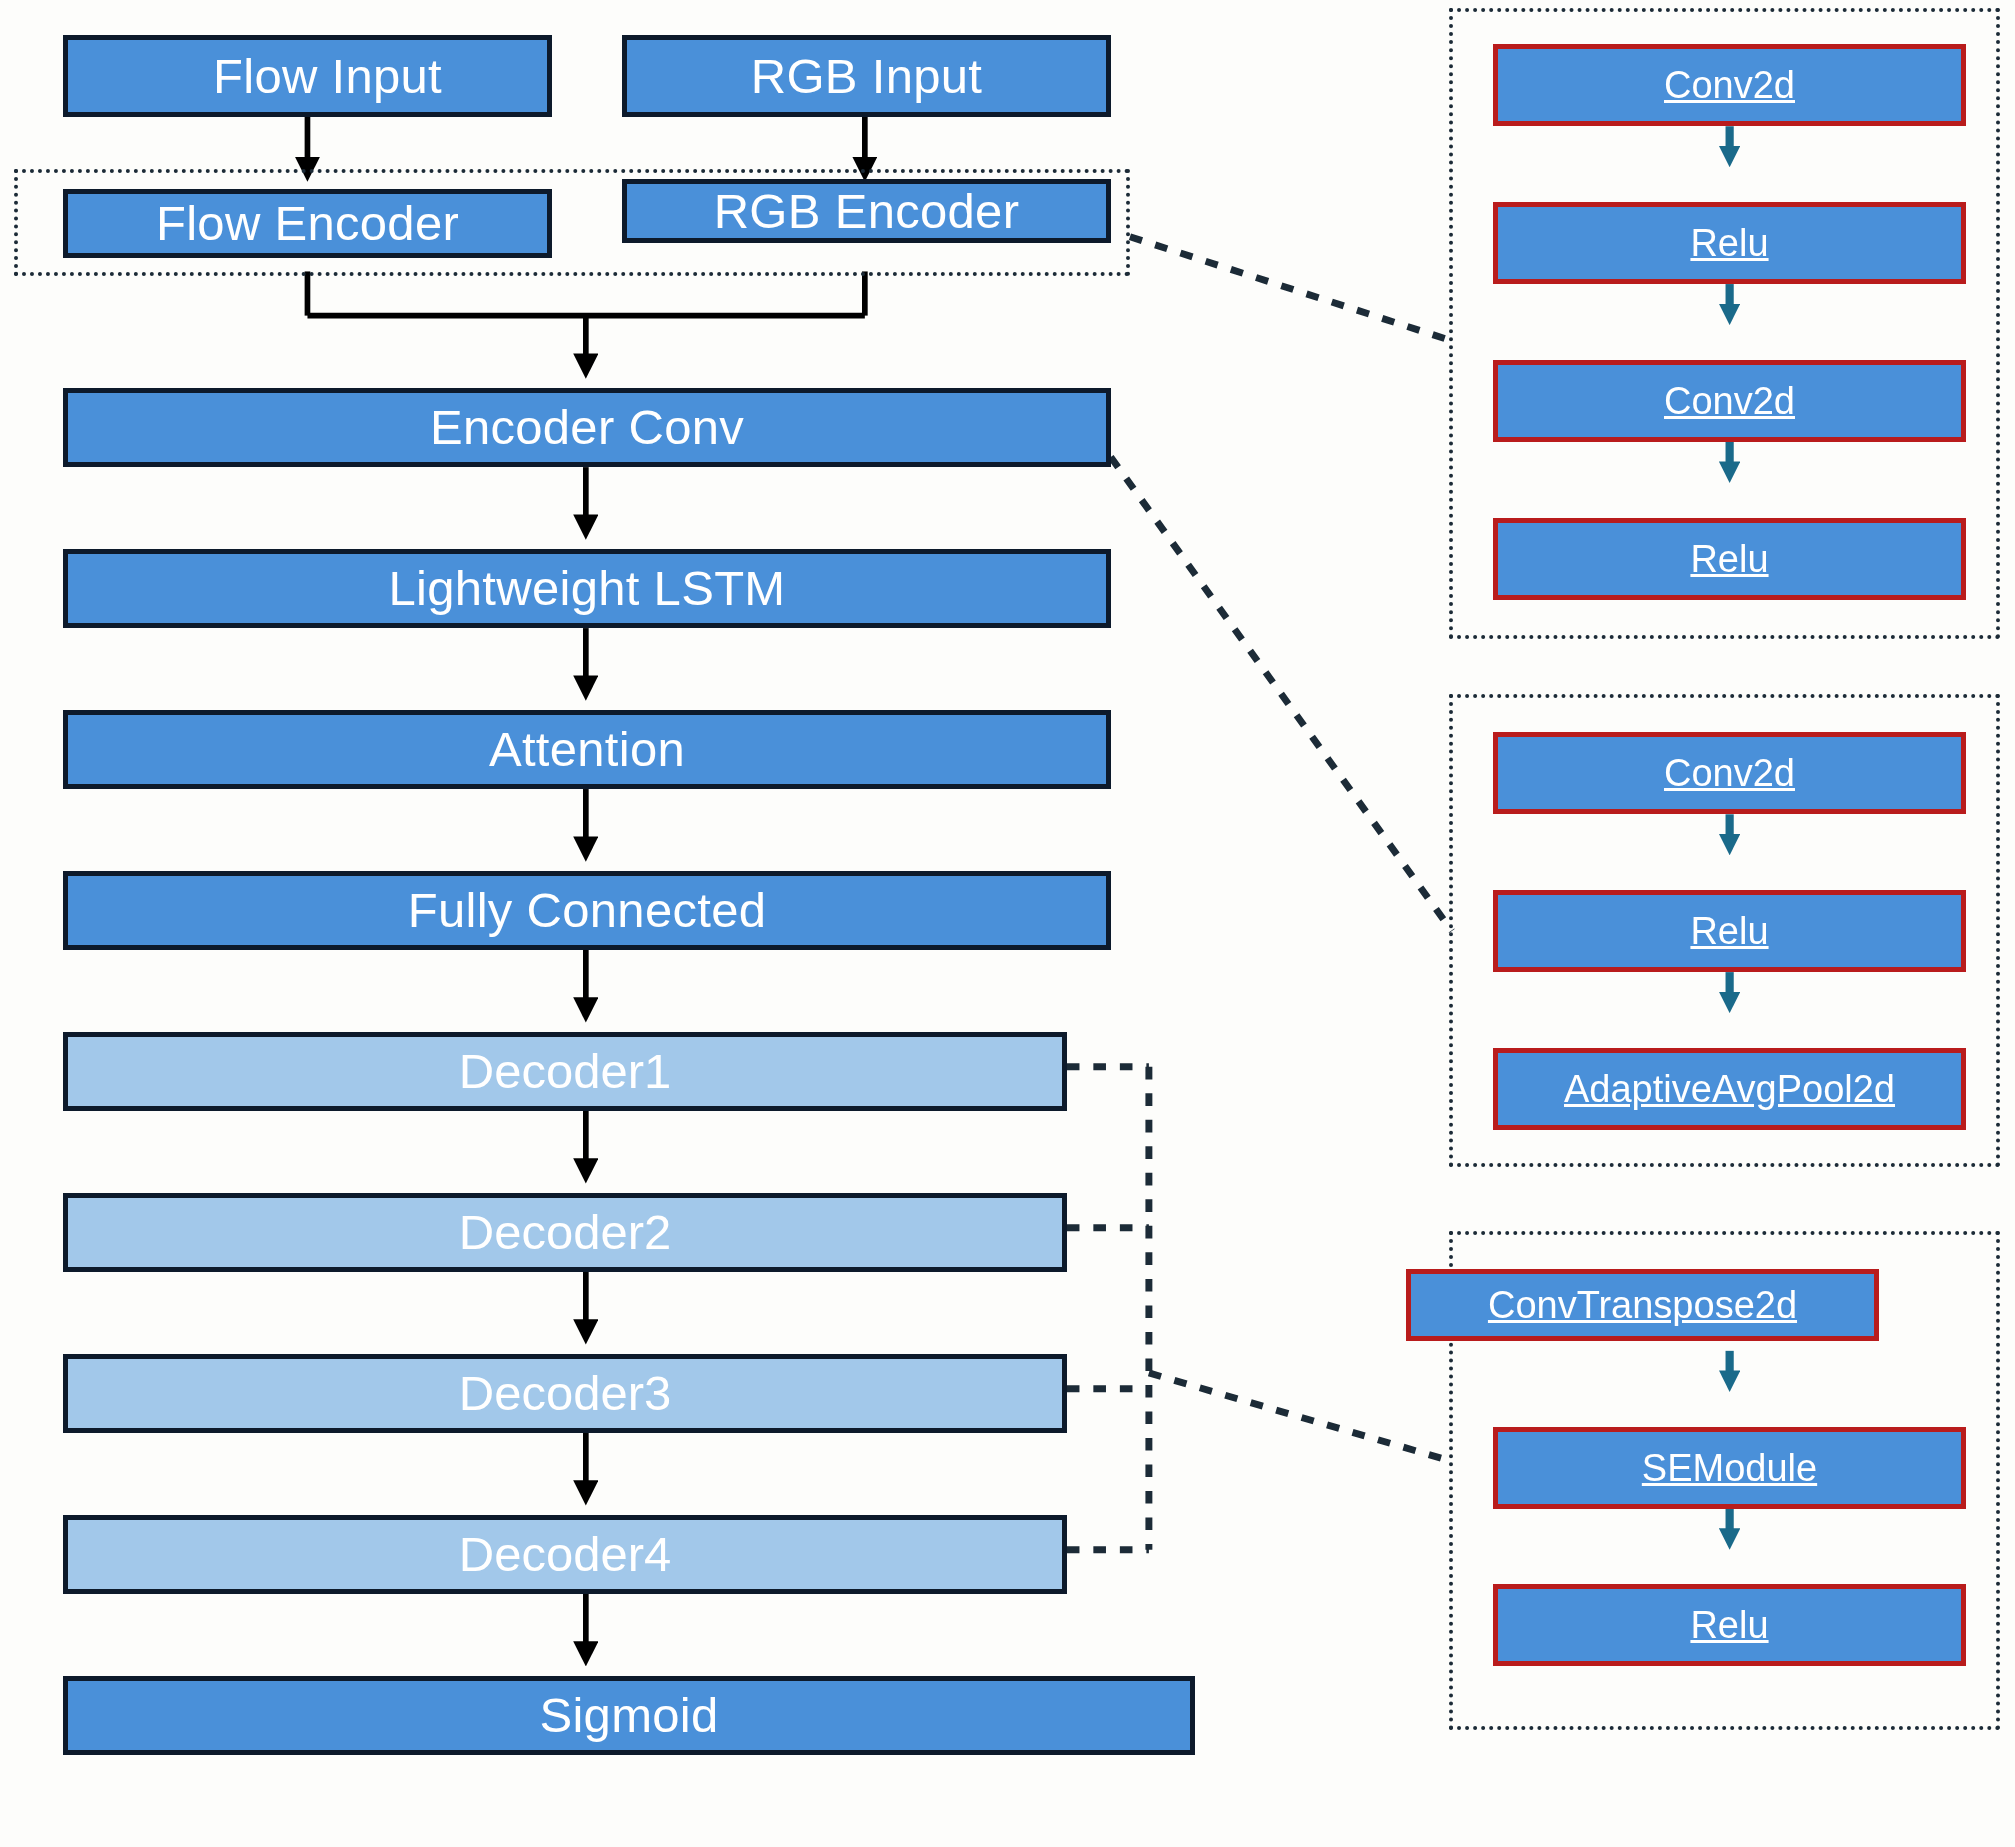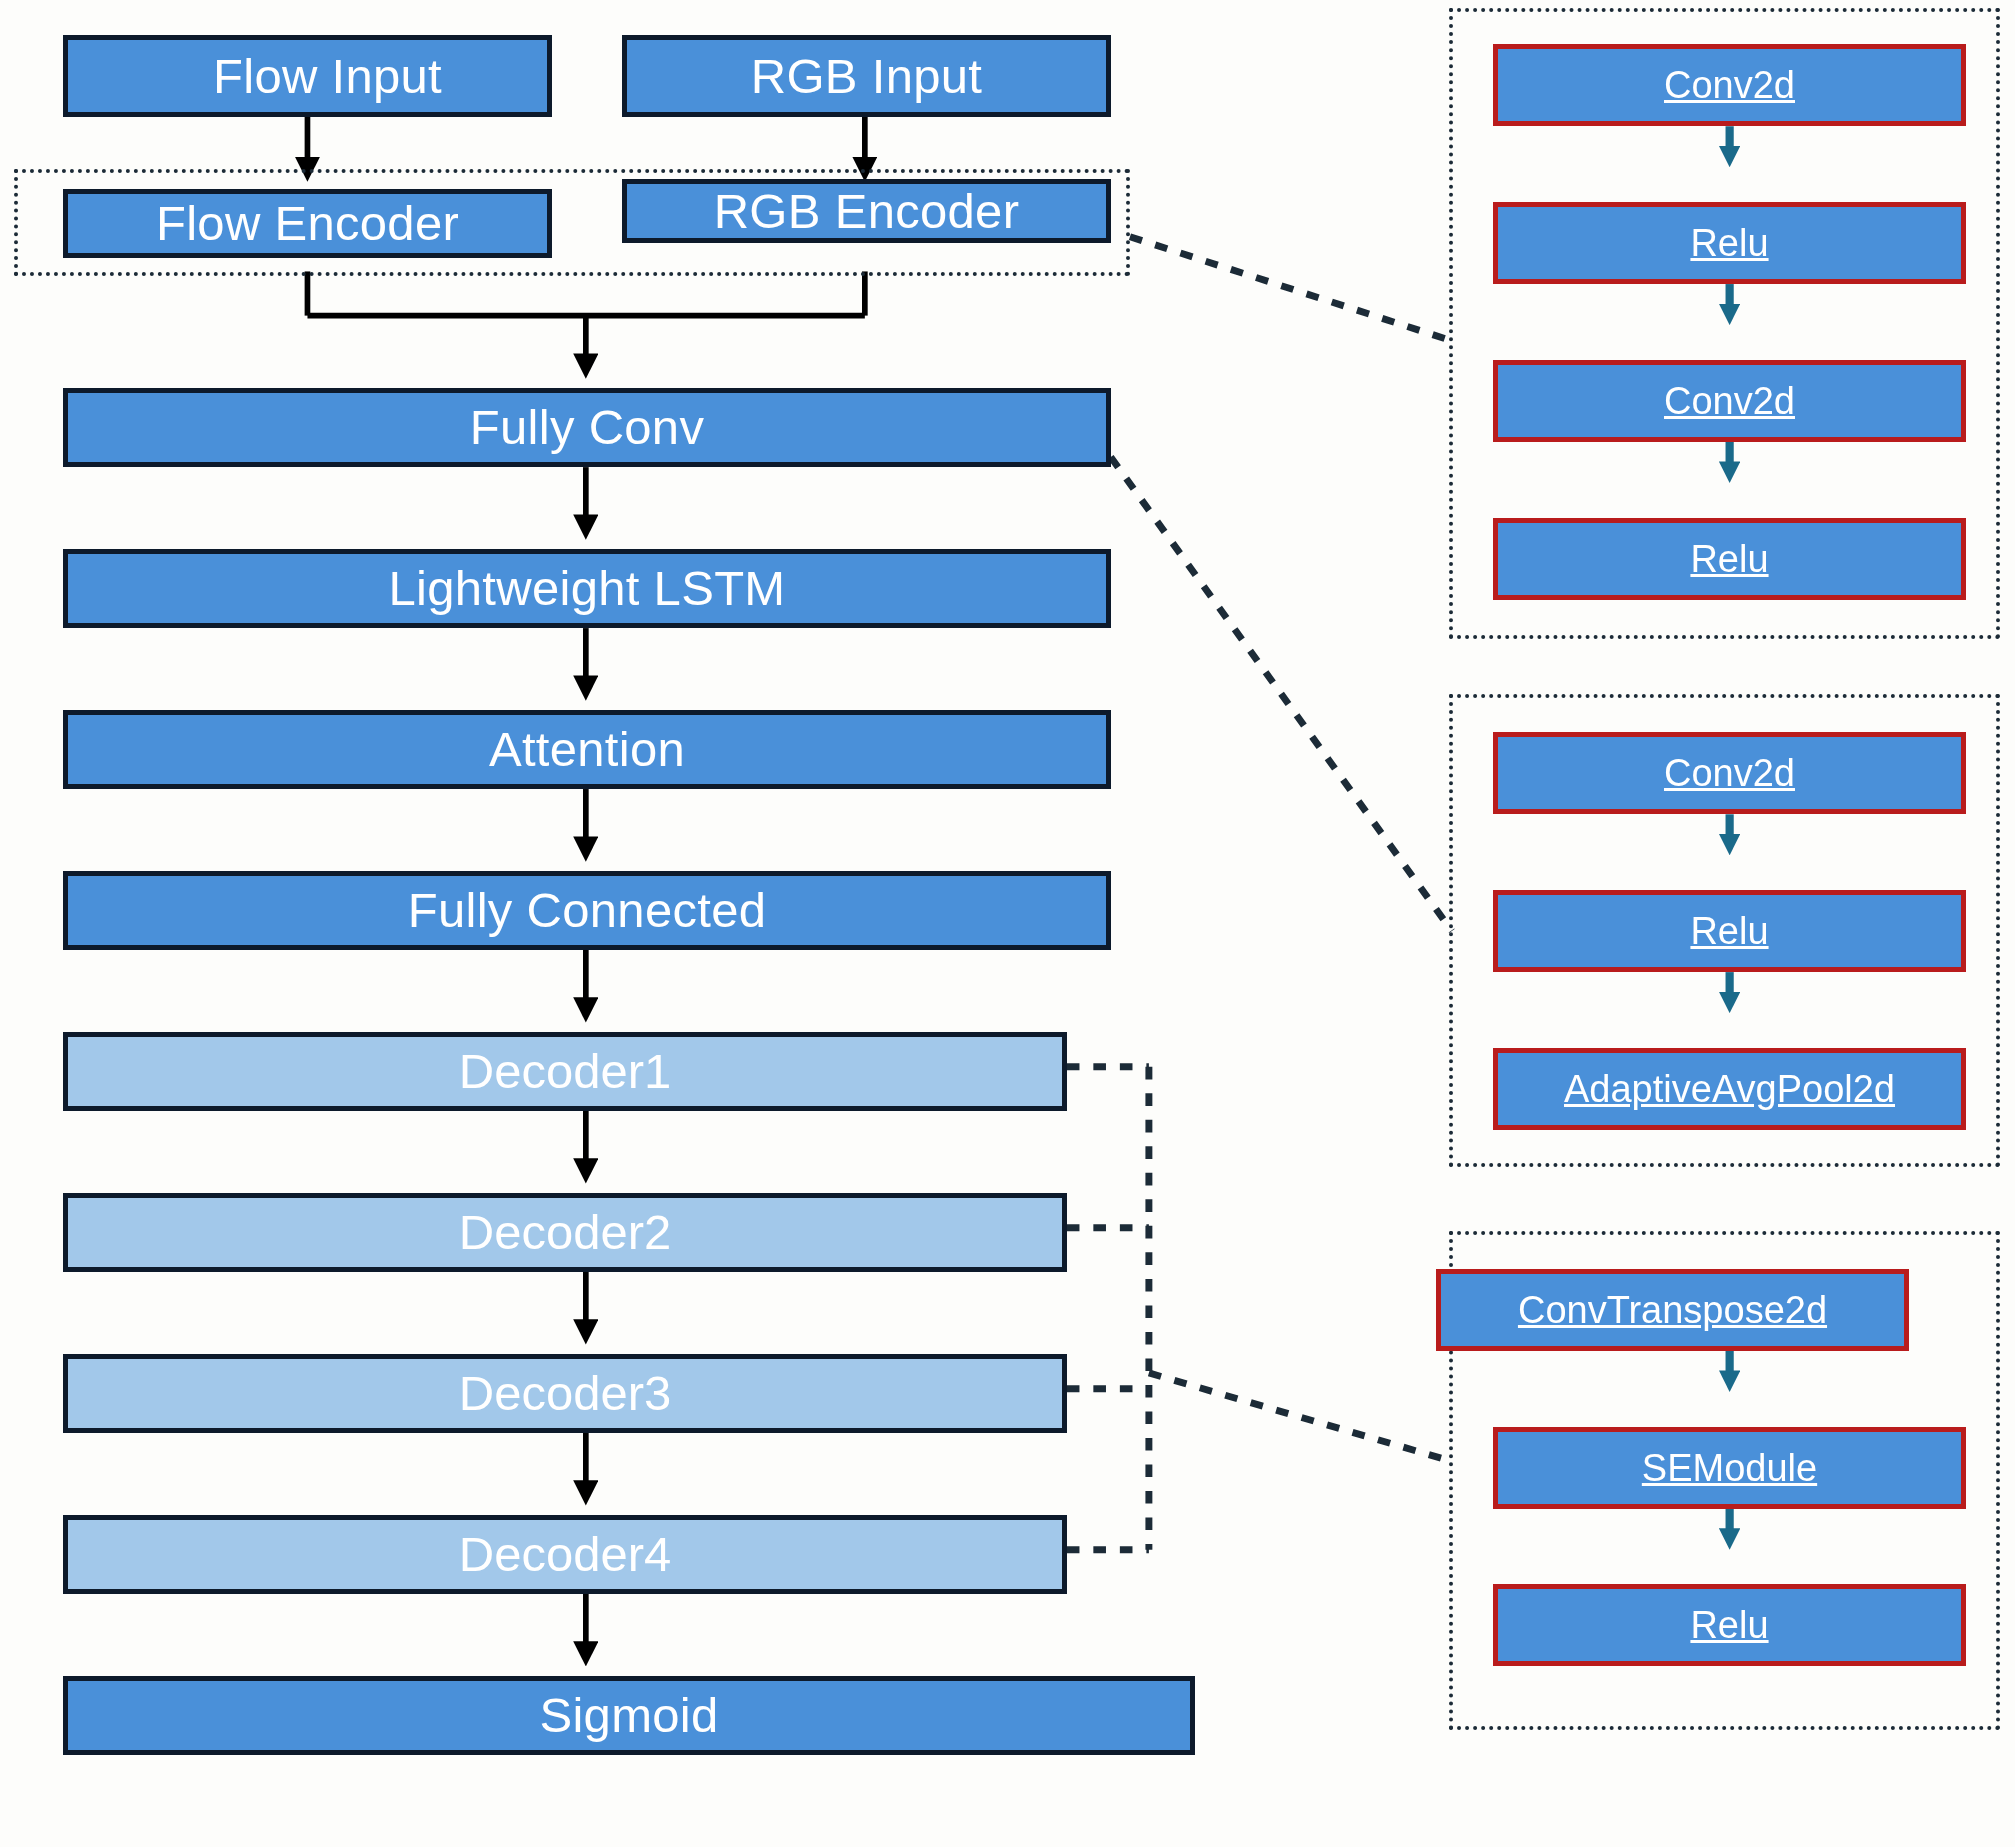--- a/index.html
+++ b/index.html
@@ -141,21 +141,21 @@
   <div class="node main" style="left:63px; top:35px; width:489px; height:82px;padding-left:40px;">Flow Input</div>
 
   <div class="node main" style="left:622px; top:35px; width:489px; height:82px;">RGB Input</div>
 
   <div class="dotframe" style="left:14px; top:169px; width:1116px; height:107px;"></div>
 
   <div class="node main" style="left:63px; top:189px; width:489px; height:69px;">Flow Encoder</div>
 
   <div class="node main" style="left:622px; top:179px; width:489px; height:64px;">RGB Encoder</div>
 
-  <div class="node main" style="left:63px; top:388px; width:1048px; height:79px;">Fully Conv</div>
+  <div class="node main" style="left:63px; top:388px; width:1048px; height:79px;">Encoder Conv</div>
 
   <div class="node main" style="left:63px; top:549px; width:1048px; height:79px;">Lightweight LSTM</div>
 
   <div class="node main" style="left:63px; top:871px; width:1048px; height:79px;">Fully Connected</div>
 
   <div class="node main" style="left:63px; top:710px; width:1048px; height:79px;">Attention</div>
 
   <div class="node decoder" style="left:63px; top:1032px; width:1004px; height:79px;">Decoder1</div>
 
   <div class="node decoder" style="left:63px; top:1193px; width:1004px; height:79px;">Decoder2</div>
@@ -179,20 +179,20 @@
   <div class="dotframe" style="left:1449px; top:694px; width:551px; height:473px;"></div>
 
   <div class="node sub" style="left:1493px; top:732px; width:473px; height:82px;">Conv2d</div>
 
   <div class="node sub" style="left:1493px; top:890px; width:473px; height:82px;">Relu</div>
 
   <div class="node sub" style="left:1493px; top:1048px; width:473px; height:82px;">AdaptiveAvgPool2d</div>
 
   <div class="dotframe" style="left:1449px; top:1231px; width:551px; height:499px;"></div>
 
-  <div class="node sub" style="left:1436px; top:1269px; width:473px; height:82px;">ConvTranspose2d</div>
+  <div class="node sub" style="left:1406px; top:1269px; width:473px; height:72px;">ConvTranspose2d</div>
 
   <div class="node sub" style="left:1493px; top:1427px; width:473px; height:82px;">SEModule</div>
 
   <div class="node sub" style="left:1493px; top:1584px; width:473px; height:82px;">Relu</div>
 
 </div>
 
 
 </body></html>

